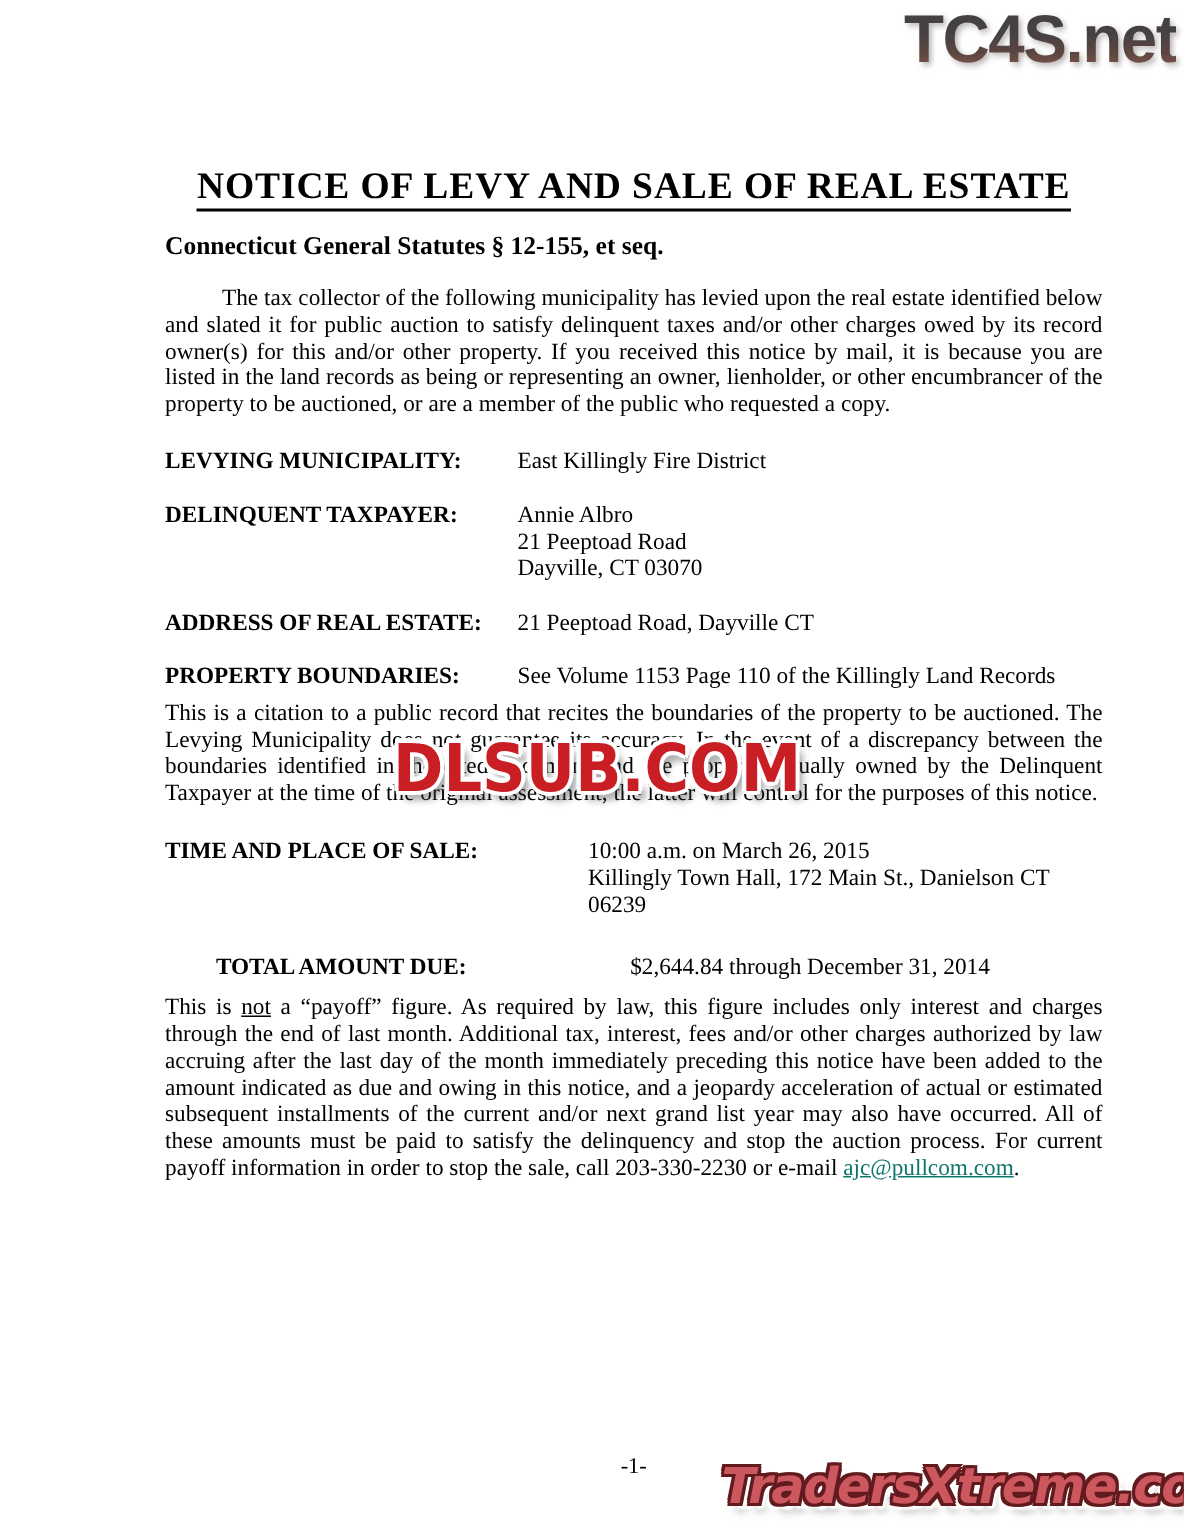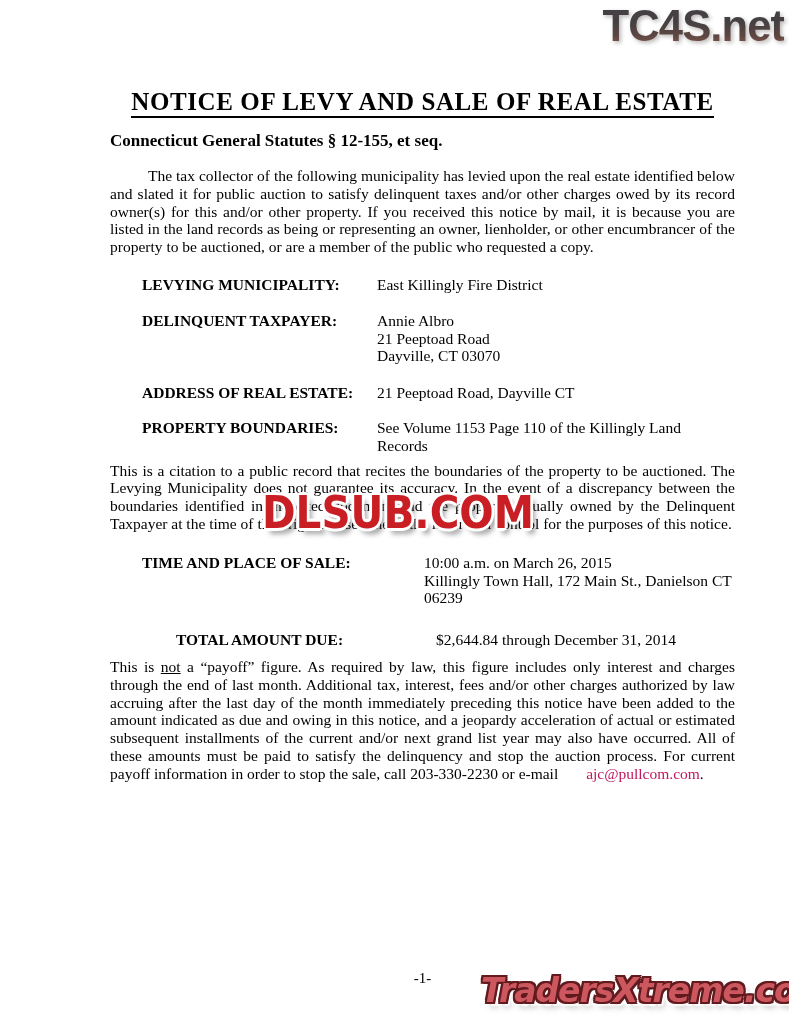--- a/index.html
+++ b/index.html
@@ -17,21 +17,21 @@
     width: 789px; height: 1024px;
     background: #ffffff;
     overflow: hidden;
   }
   .doc {
     position: absolute;
     left: 110px; top: 0;
     width: 625px;
   }
   .title {
-    margin-top: 88px;
+    margin-top: 111px;
     text-align: center;
     font-size: 25px;
     font-weight: bold;
     letter-spacing: 0.6px;
     line-height: 28px;
   }
   .title .underlined {
     border-bottom: 2px solid #000;
     padding-bottom: 1px;
   }
@@ -52,34 +52,33 @@
   .para-payoff { margin-top: 9px; }
   .fieldrow {
     display: flex;
     font-size: 15.5px;
     line-height: 17.8px;
   }
   .fieldrow .label {
     width: 235px;
     flex-shrink: 0;
     font-weight: bold;
-    margin-left: 32px;
   }
   .fieldrow .value { flex: 1; }
   .row-levying   { margin-top: 20px; }
   .row-taxpayer  { margin-top: 18px; }
   .row-address   { margin-top: 19px; }
   .row-boundaries{ margin-top: 17px; }
   .row-time      { margin-top: 21px; gap: 47px; }
   .row-total     { margin-top: 24px; text-align: center; }
   .u { text-decoration: underline; }
   .email-link {
-    color: #be185d;
+    color: #0f766e;
+    text-decoration: underline;
     cursor: pointer;
-    margin-left: 24px;
   }
   .page-number {
     position: absolute;
     left: 110px; top: 970px;
     width: 625px;
     text-align: center;
     font-size: 15px;
   }
   
   .wm-tc4s {

